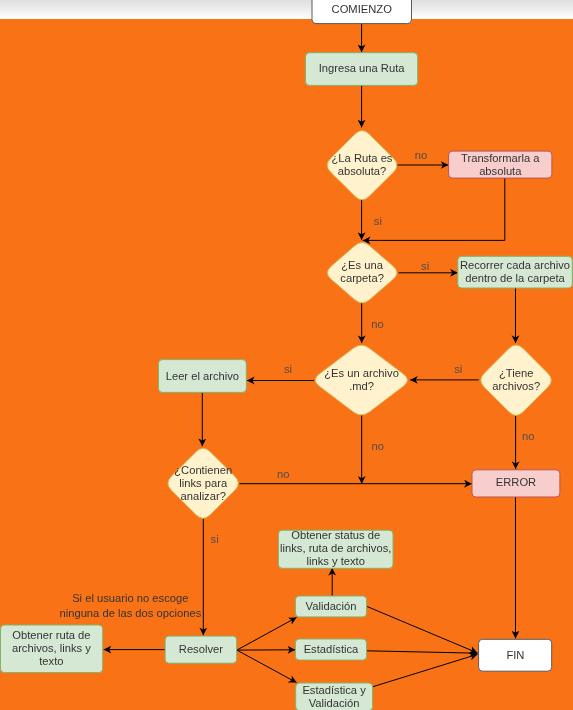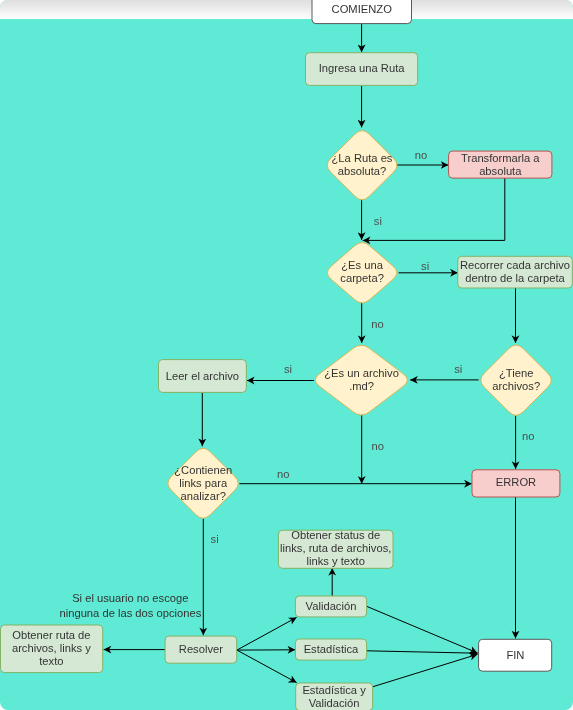--- a/index.html
+++ b/index.html
@@ -1,19 +1,19 @@
 <!DOCTYPE html>
 <html><head>
 <meta charset="utf-8">
 <title>Diagrama de flujo</title>
 <style>
   html, body { margin:0; padding:0; background:#ffffff; }
   body { width:573px; height:710px; overflow:hidden;
          font-family:"Liberation Sans", sans-serif; }
-  #root { position:relative; width:573px; height:710px; background:#5eead4; overflow:hidden;border-radius:8px; }
+  #root { position:relative; width:573px; height:710px; background:#f97316; overflow:hidden; }
   #topfade { position:absolute; left:0; top:0; width:573px; height:19px;
              background:linear-gradient(to bottom,#dfdfdf 0%,#e2e2e2 11%,#e8e8e8 32%,#efefef 53%,#f7f7f7 74%,#fdfdfd 92%,#ffffff 100%);
              pointer-events:none; }
   svg#chart { position:absolute; left:0; top:0; }
   #chart text { font-family:"Liberation Sans", sans-serif; font-size:11.2px; }
   #chart { will-change:transform; }
   .nodetext { fill:#333333; }
   .edgelabel { fill:#4d4d4d; }
   .notetext { fill:#333333; }
   .edge { fill:none; stroke:#000000; stroke-width:1; }

